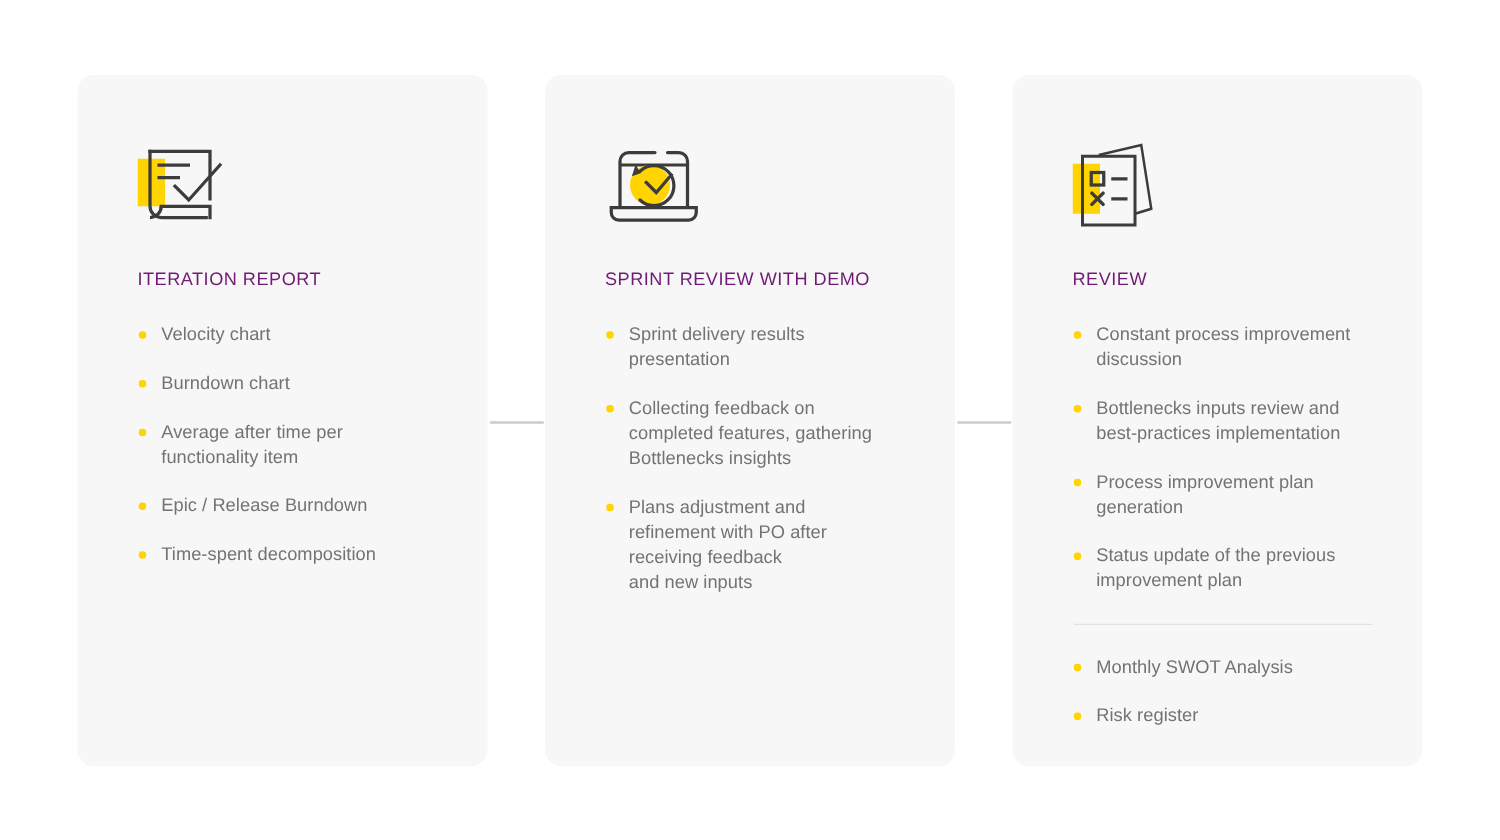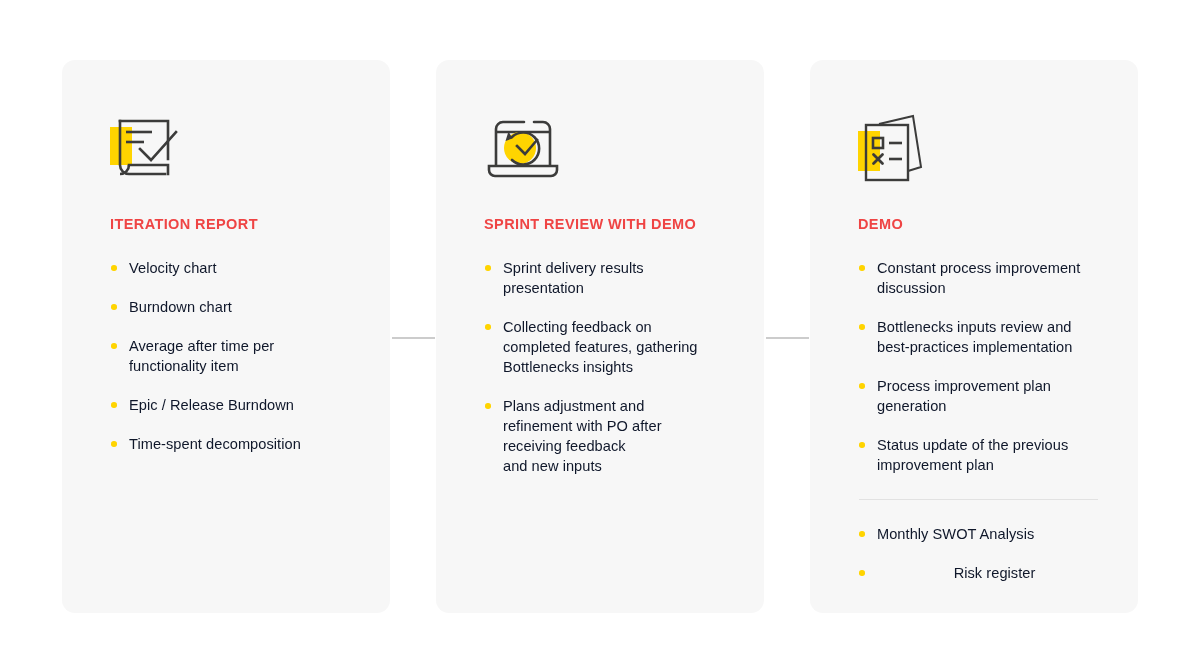--- a/index.html
+++ b/index.html
@@ -42,37 +42,37 @@
     height: 86px;
     margin-bottom: 26px;
     display: flex;
     align-items: center;
   }
   .icon-wrap svg { display: block; }
 
   
   .card-title {
     font-size: 14.5px;
-    font-weight: bold;
+    font-weight: normal;
     letter-spacing: 0.4px;
-    color: #ef4444;
+    color: #701a75;
     margin-bottom: 26px;
     white-space: nowrap;
   }
 
   
   ul.bullets { list-style: none; }
 
   ul.bullets li {
     position: relative;
     padding-left: 19px;
     margin-bottom: 19px;
     font-size: 14.6px;
     line-height: 20px;
-    color: #0f172a;
+    color: #737373;
     letter-spacing: 0.05px;
   }
   ul.bullets li:last-child { margin-bottom: 0; }
 
   ul.bullets li::before {
     content: "";
     position: absolute;
     left: 1px;
     top: 7px;
     width: 5.5px;
@@ -172,38 +172,38 @@
           <rect x="0" y="20" width="22" height="40" fill="#ffd400"></rect>
           <path d="M21 13 L55 5 L63 56 L50 60" stroke="#3c3c3b" stroke-width="2" fill="none" stroke-linejoin="miter"></path>
           <rect x="8" y="14" width="42" height="55" stroke="#3c3c3b" stroke-width="2.4" fill="none"></rect>
           <rect x="15" y="27" width="10" height="10" stroke="#3c3c3b" stroke-width="2.6" fill="none"></rect>
           <line x1="31" y1="32" x2="44" y2="32" stroke="#3c3c3b" stroke-width="2.6"></line>
           <path d="M15.5 43.5 L24.5 52.5 M24.5 43.5 L15.5 52.5" stroke="#3c3c3b" stroke-width="2.8" stroke-linecap="round"></path>
           <line x1="31" y1="48" x2="44" y2="48" stroke="#3c3c3b" stroke-width="2.6"></line>
         </svg>
       </div>
 
-      <div class="card-title">DEMO</div>
+      <div class="card-title">REVIEW</div>
 
       <ul class="bullets">
         <li style="white-space: pre-line;">Constant process improvement
 discussion</li>
         <li style="white-space: pre-line;">Bottlenecks inputs review and
 best-practices implementation</li>
         <li style="white-space: pre-line;">Process improvement plan
 generation</li>
         <li style="white-space: pre-line;">Status update of the previous
 improvement plan</li>
       </ul>
 
       <div class="sub-divider"></div>
 
       <ul class="bullets">
         <li style="white-space: pre-line;">Monthly SWOT Analysis</li>
-        <li style="white-space: pre-line; text-align: center;">Risk register</li>
+        <li style="white-space: pre-line;">Risk register</li>
       </ul>
     </div>
   </div>
 
   <div class="connector k1"></div>
   <div class="connector k2"></div>
 
 </div>
 
 </body></html>

